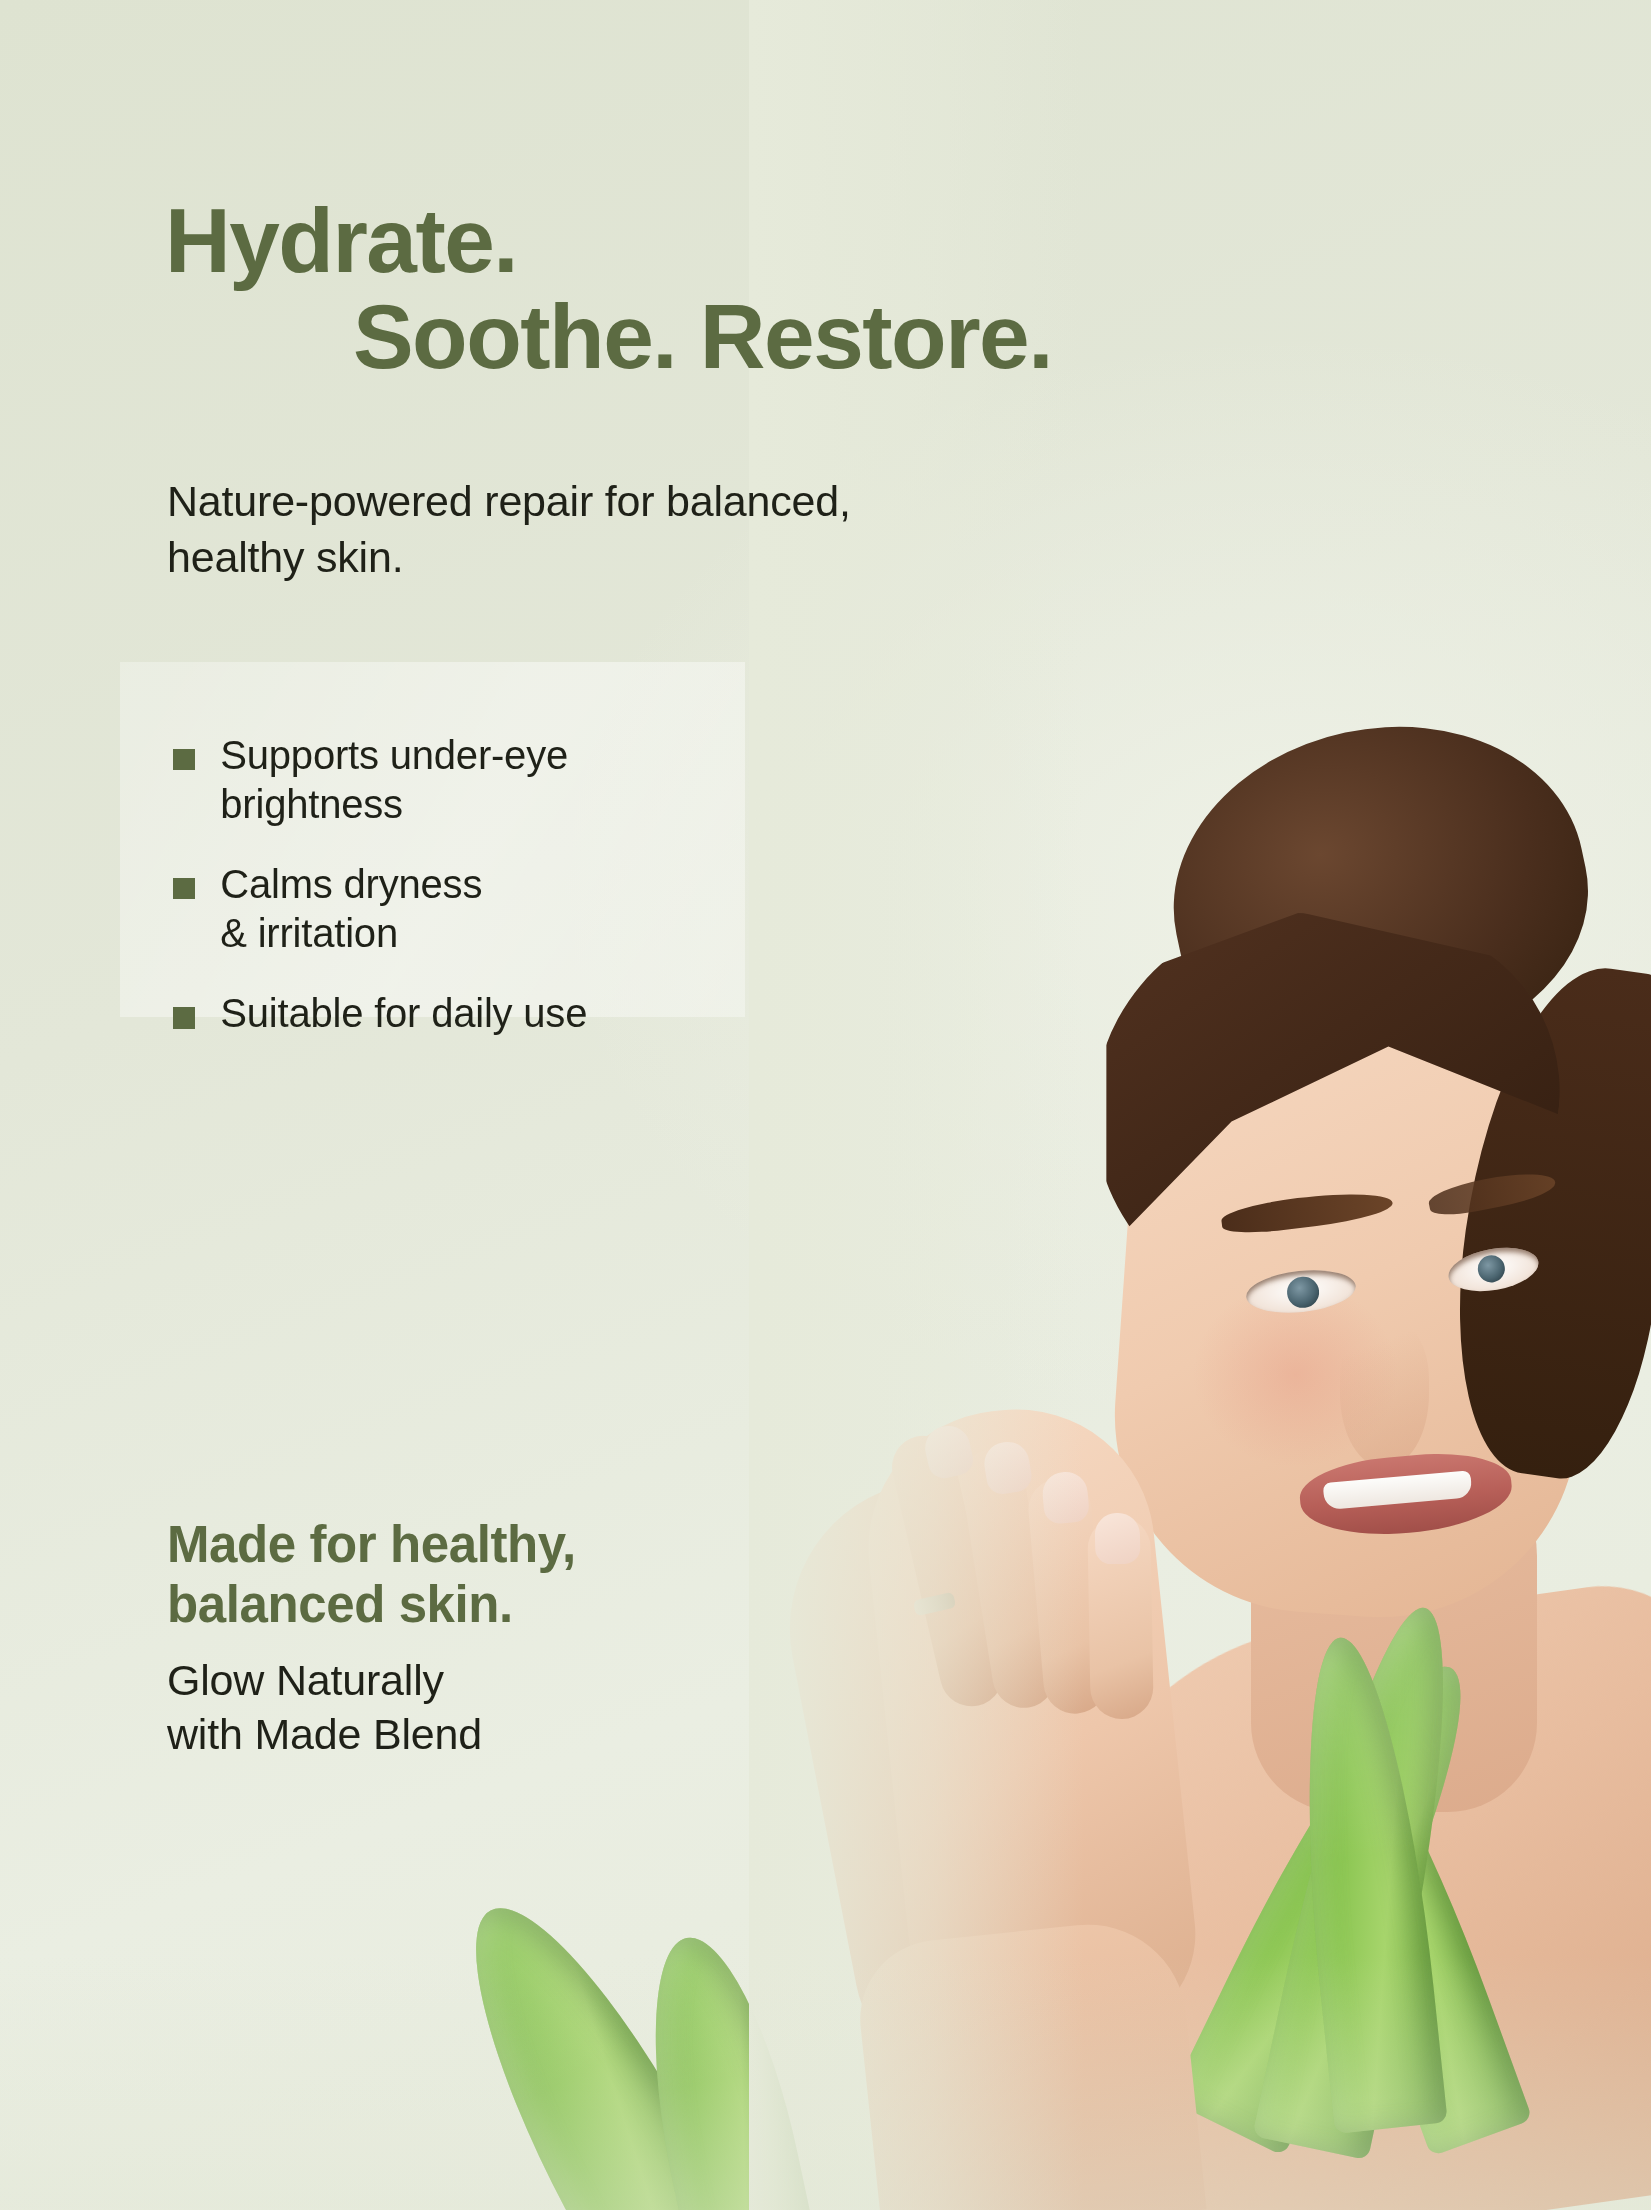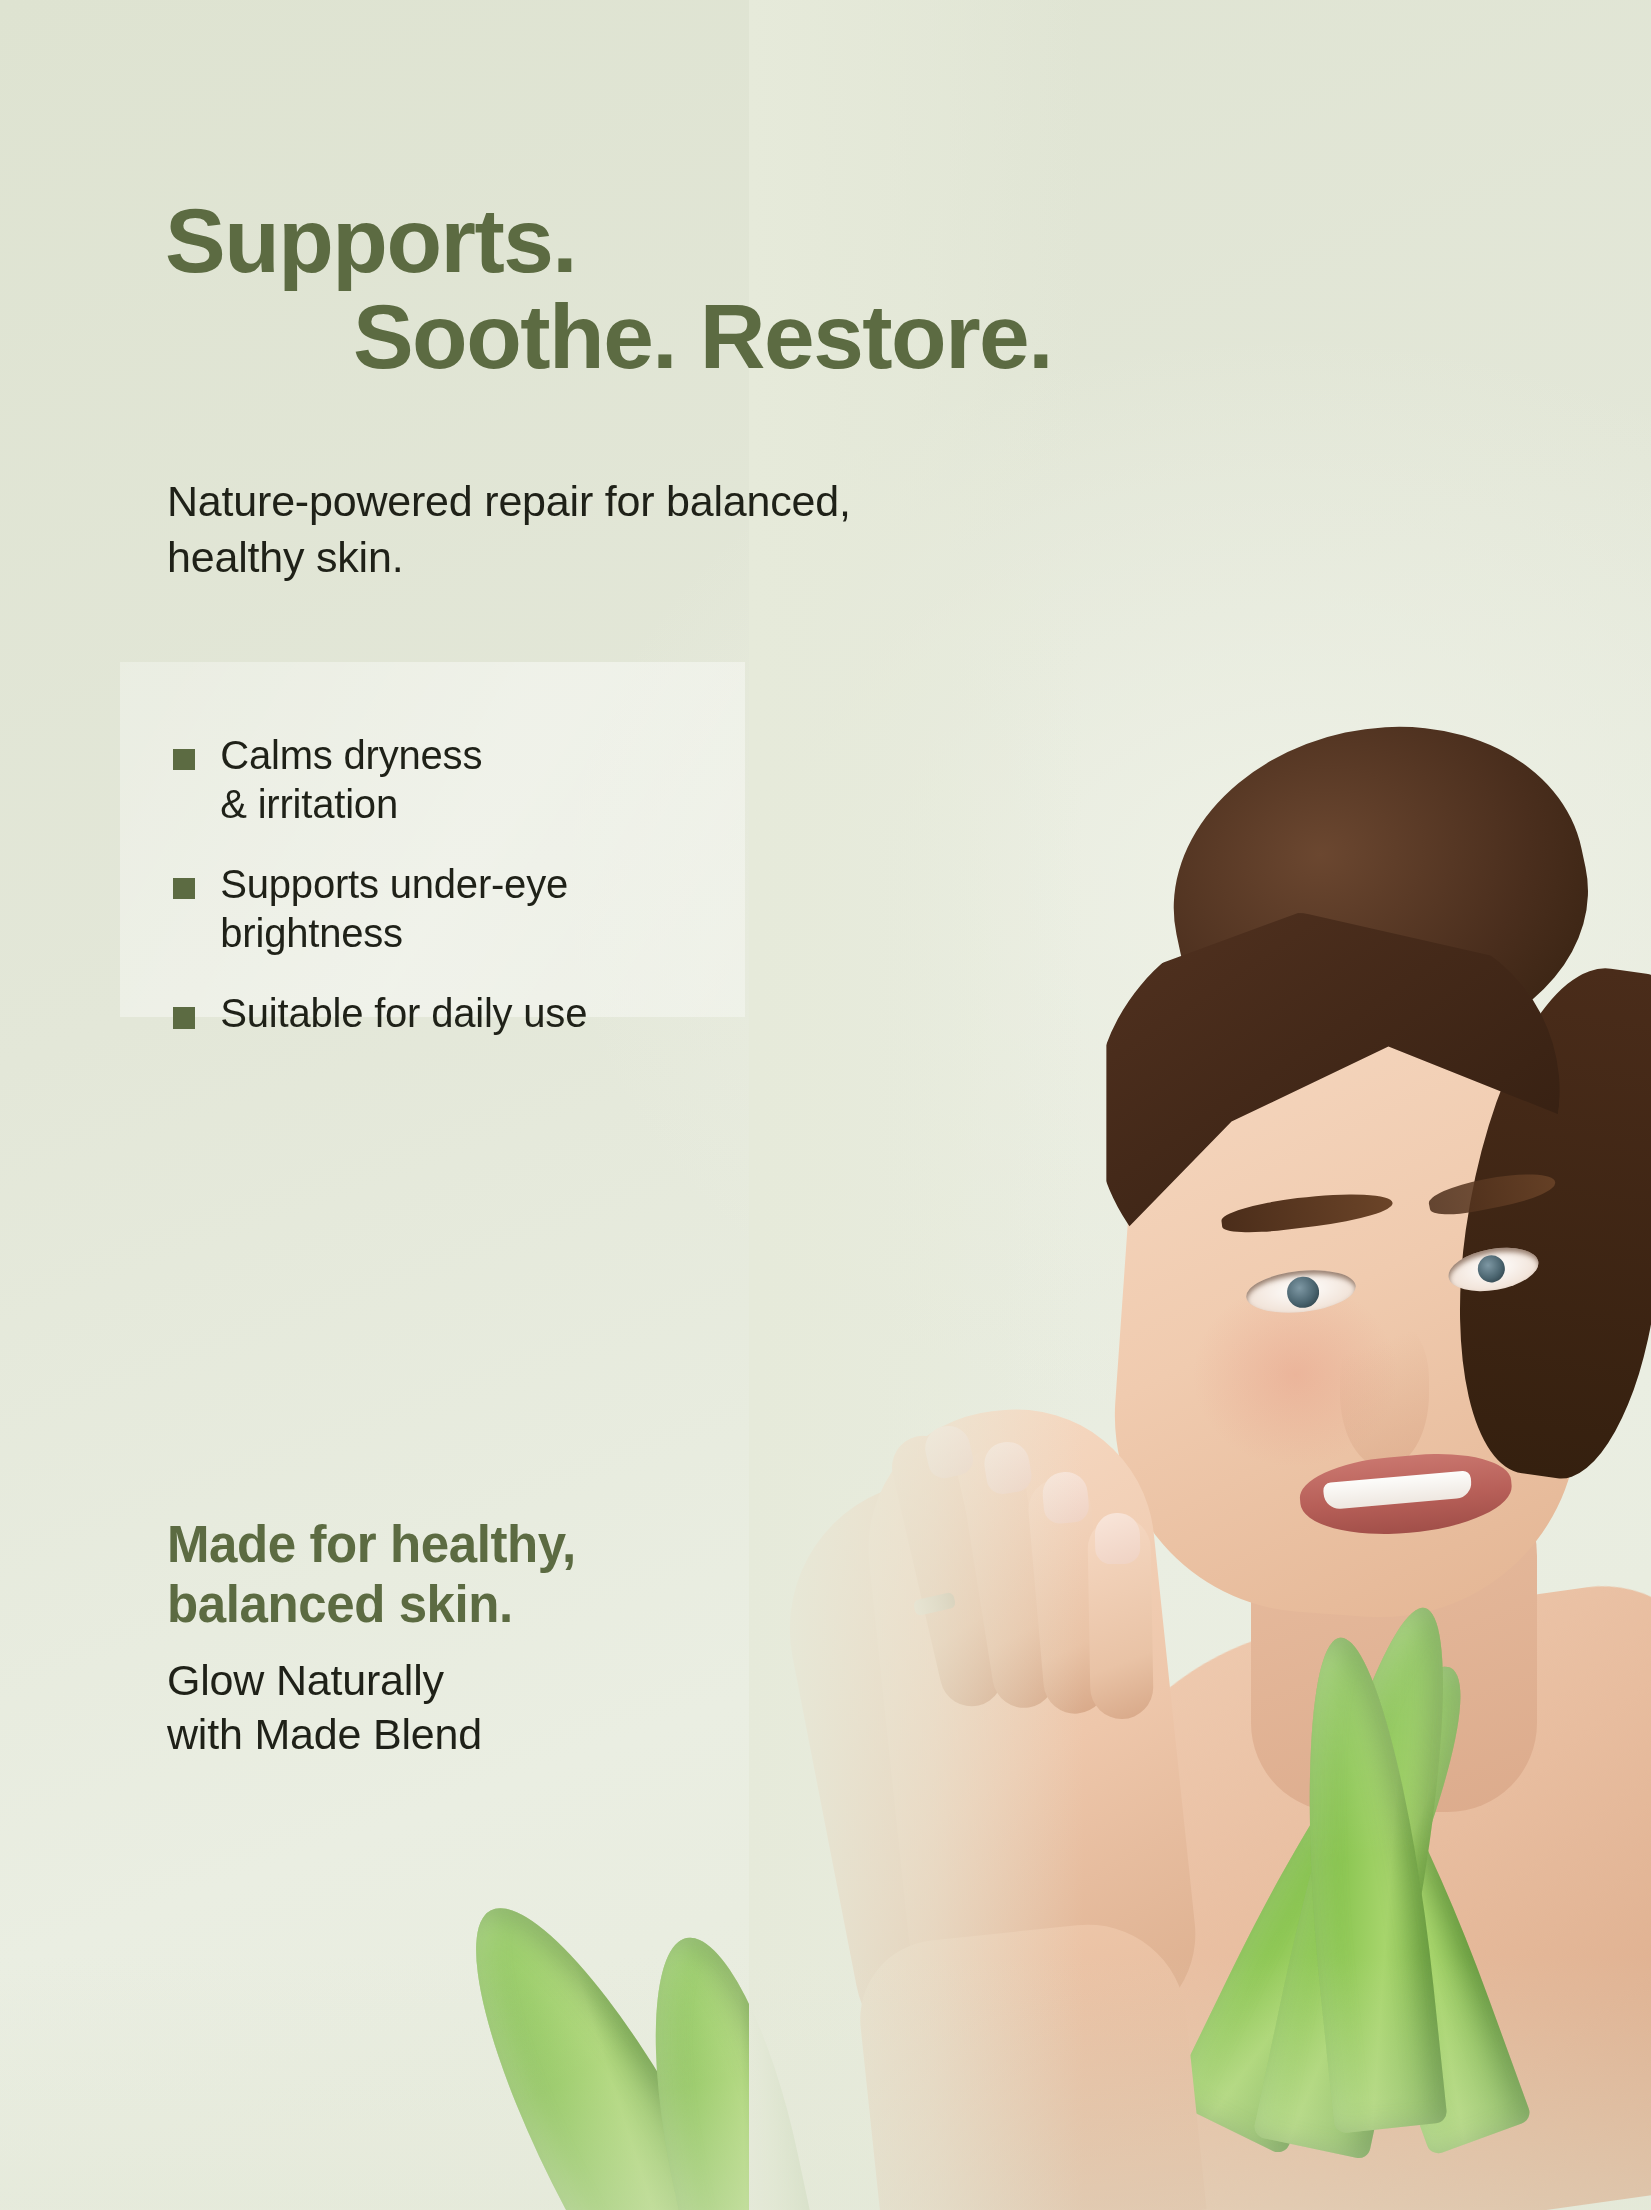--- a/index.html
+++ b/index.html
@@ -281,41 +281,41 @@
         <div class="blade"></div>
       </div>
 
     <div class="blend-left"></div>
     <div class="blend-bottom"></div>
   </div>
 
   <div class="content">
 
     <h1 class="headline">
-      <span>Supports.</span>
+      <span>Hydrate.</span>
       <span class="l2">Soothe. Restore.</span>
     </h1>
 
     <p class="subtitle">Nature-powered repair for balanced, healthy skin.</p>
 
     <div class="benefits-panel"></div>
 
     <ul class="benefits-list">
+      <li class="benefit-item">
+        <span class="bullet-square"></span>
+        <span class="benefit-text">Supports under-eye
+brightness</span>
+      </li>
       <li class="benefit-item">
         <span class="bullet-square"></span>
         <span class="benefit-text">Calms dryness
 &amp; irritation</span>
       </li>
       <li class="benefit-item">
         <span class="bullet-square"></span>
-        <span class="benefit-text">Supports under-eye
-brightness</span>
-      </li>
-      <li class="benefit-item">
-        <span class="bullet-square"></span>
         <span class="benefit-text">Suitable for daily use</span>
       </li>
     </ul>
 
     <h2 class="closing-head">Made for healthy,
 balanced skin.</h2>
     <p class="closing-sub">Glow Naturally
 with Made Blend</p>
 
   </div>

